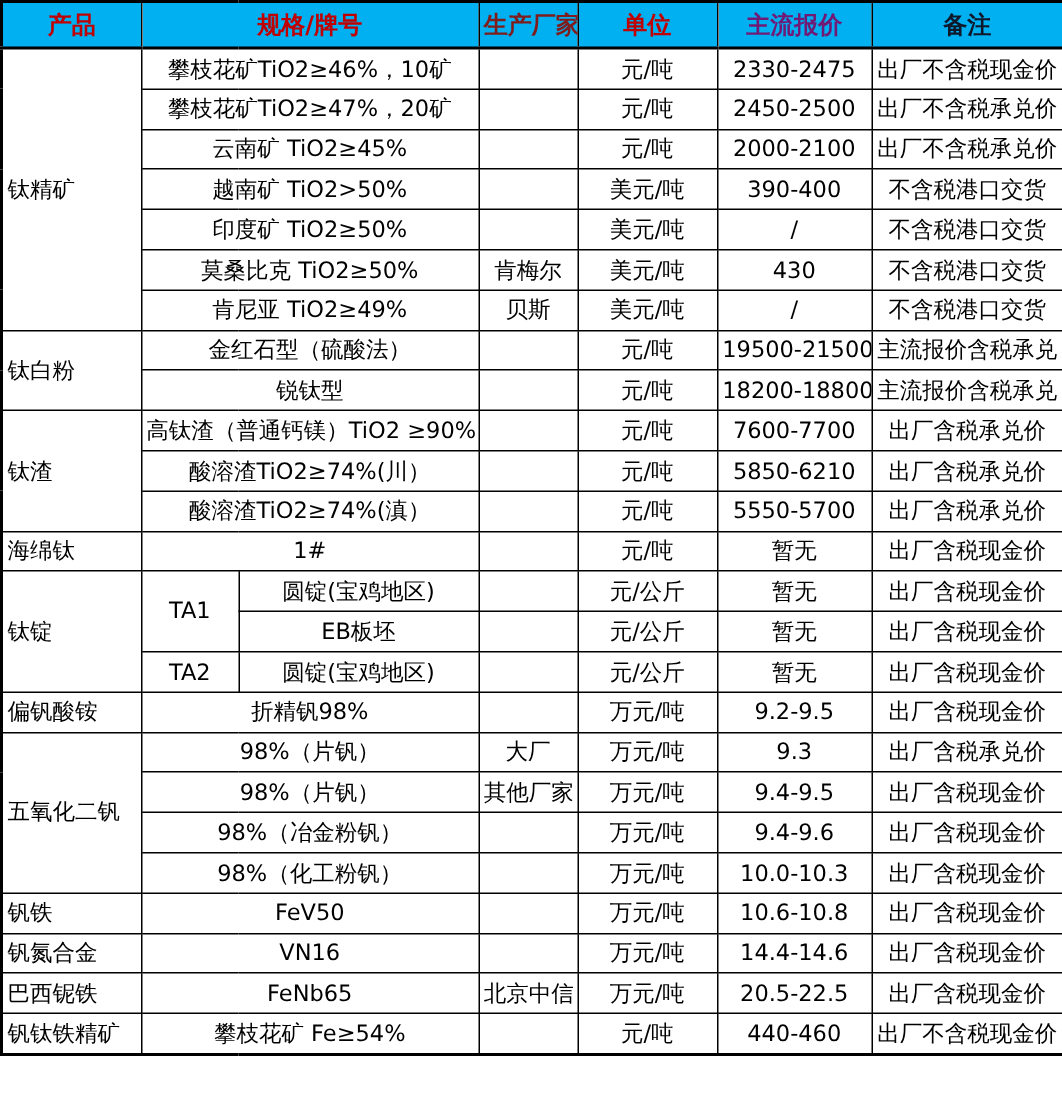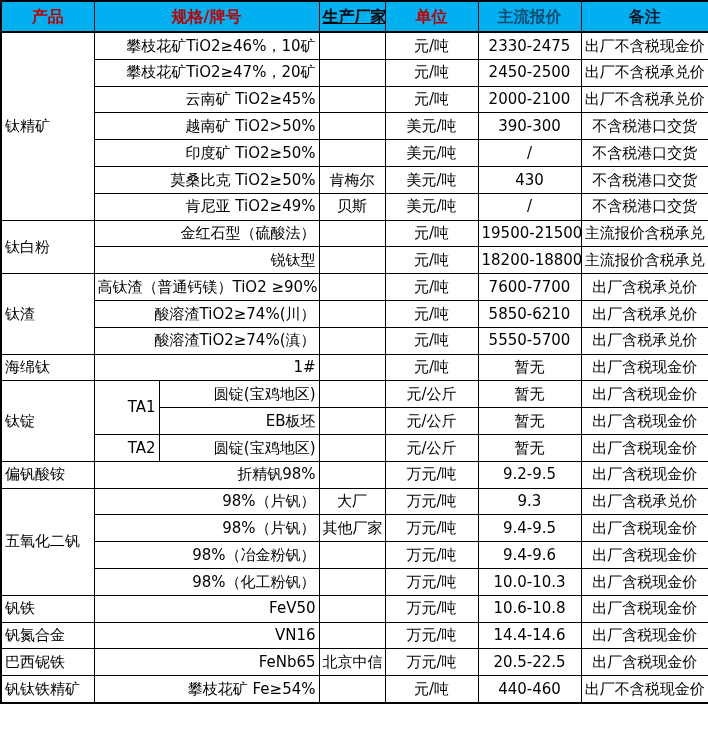--- a/index.html
+++ b/index.html
@@ -17,21 +17,21 @@
     overflow: hidden; white-space: nowrap;
     height: 25.8px; line-height: 1.1;
     font-weight: normal;
   }
   .price-table thead tr { height: 31px; }
   .price-table thead th {
     font-weight: bold; font-size: 16px; text-align: center;
     border-bottom: 2px solid #000;
   }
   td.product { text-align: left; }
-  td.spec    { text-align: right;  }
+  td.spec    { text-align: center;  }
   td.center  { text-align: center; }
   td.note    { text-align: center; padding: 0 2px; }
 </style>
 </head>
 <body>
 
 <div class="page">
   <table class="price-table">
     <colgroup>
       <col style="width:93px">
@@ -39,23 +39,23 @@
       <col style="width:160px">
       <col style="width:66px">
       <col style="width:93px">
       <col style="width:103px">
       <col style="width:128px">
     </colgroup>
     <thead>
       <tr>
         <th class="hdr" style="background: rgb(0, 176, 240); color: rgb(192, 0, 0);">产品</th>
         <th class="hdr" colspan="2" style="background: rgb(0, 176, 240); color: rgb(192, 0, 0); margin-left: 48px;">规格/牌号</th>
-        <th class="hdr" style="background: rgb(0, 176, 240); color: #000000; text-decoration: underline;">生产厂家</th>
+        <th class="hdr" style="background: rgb(0, 176, 240); color: #7f1d1d;">生产厂家</th>
         <th class="hdr" style="background: rgb(0, 176, 240); color: rgb(192, 0, 0);">单位</th>
-        <th class="hdr" style="background: rgb(0, 176, 240); color: #0c4a6e;">主流报价</th>
+        <th class="hdr" style="background: rgb(0, 176, 240); color: #701a75;">主流报价</th>
         <th class="hdr" style="background: rgb(0, 176, 240); color: #0f172a;">备注</th>
       </tr>
     </thead>
     <tbody id="table-body">
         <tr>
           <td class="product" rowspan="7">钛精矿</td>
           <td class="spec" colspan="2">攀枝花矿TiO2≥46%，10矿</td>
           <td class="center"></td>
           <td class="center">元/吨</td>
           <td class="center">2330-2475</td>
@@ -72,21 +72,21 @@
           <td class="spec" colspan="2">云南矿 TiO2≥45%</td>
           <td class="center"></td>
           <td class="center">元/吨</td>
           <td class="center">2000-2100</td>
           <td class="note">出厂不含税承兑价</td>
         </tr>
         <tr>
           <td class="spec" colspan="2">越南矿 TiO2&gt;50%</td>
           <td class="center"></td>
           <td class="center">美元/吨</td>
-          <td class="center">390-300</td>
+          <td class="center">390-400</td>
           <td class="note">不含税港口交货</td>
         </tr>
         <tr>
           <td class="spec" colspan="2">印度矿 TiO2≥50%</td>
           <td class="center"></td>
           <td class="center">美元/吨</td>
           <td class="center">/</td>
           <td class="note">不含税港口交货</td>
         </tr>
         <tr>

